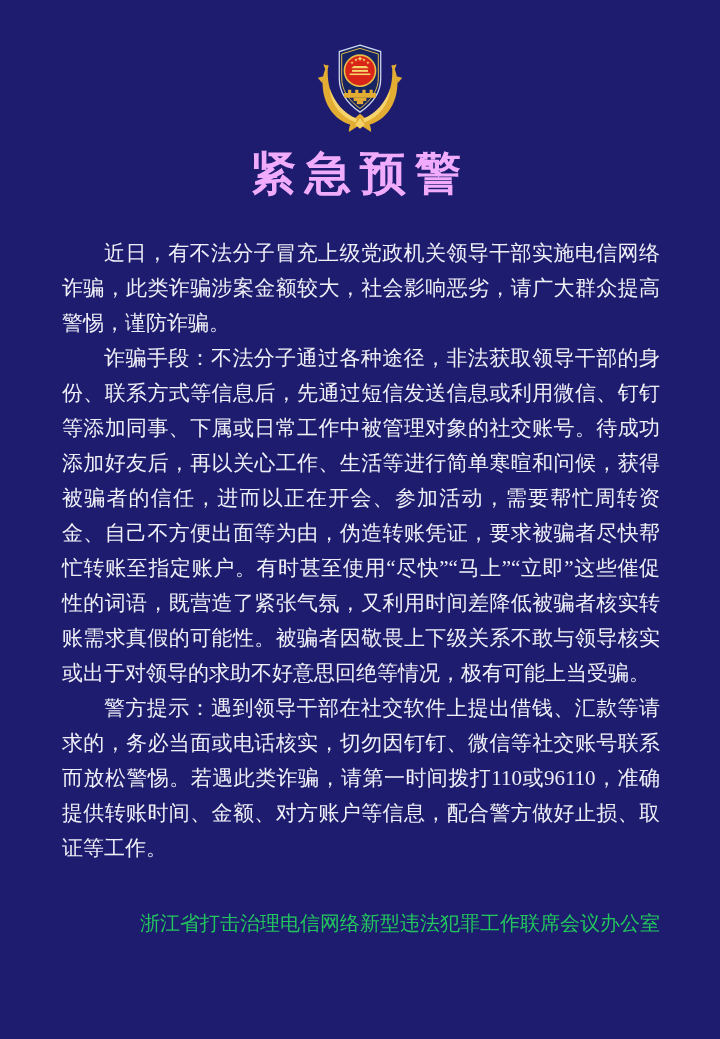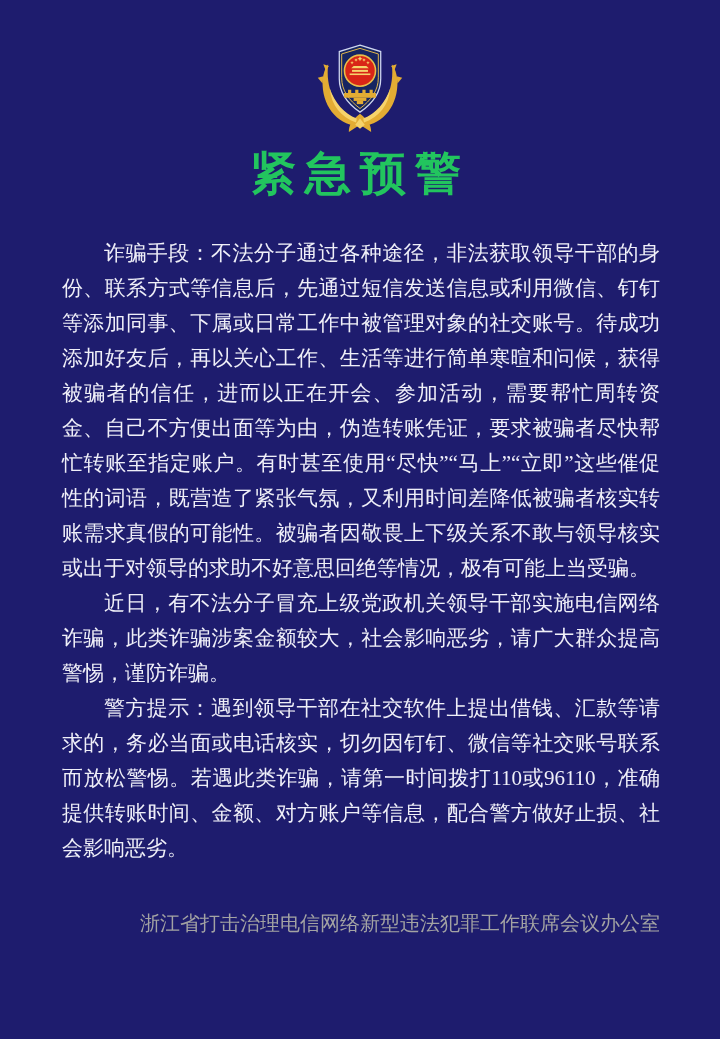--- a/index.html
+++ b/index.html
@@ -15,40 +15,40 @@
   }
   .emblem {
     display: block;
     width: 96px;
     height: 94px;
     margin: 42px auto 0 auto;
   }
   .title {
     margin: 10px 0 0 0;
     text-align: center;
-    color: #22c55e;
+    color: #f0abfc;
     font-size: 46px;
     font-weight: 700;
     letter-spacing: 9px;
     line-height: 56px;
   }
   .body-text {
     margin: 34px 60px 0 62px;
     color: #efeff8;
     font-size: 21px;
     line-height: 35px;
     text-align: justify;
   }
   .body-text p {
     margin: 0;
     text-indent: 2em;
   }
   .signature {
     margin: 42px 60px 14px 62px;
-    color: #a3a3a3;
+    color: #22c55e;
     font-size: 20px;
     line-height: 31px;
     text-align: right;
   }
   .gold-stroke { stroke: #e9bd4a; }
   .pale-stroke { stroke: #cfd6ef; }
 </style>
 </head>
 <body>
 
@@ -94,22 +94,22 @@
     <g fill="#e3ac33">
       <path d="M40,64 h5 v-4 h4 v4 h5 v-4 h4 v4 h5 v-4 h4 v4 h5 v-4 h4 v4 h4 v6 h-40 z"></path>
       <rect x="52" y="70" width="16" height="4"></rect>
       <rect x="56" y="74" width="8" height="4"></rect>
     </g>
   </svg>
 
   <h1 class="title">紧急预警</h1>
 
   <div class="body-text">
+    <p>近日，有不法分子冒充上级党政机关领导干部实施电信网络诈骗，此类诈骗涉案金额较大，社会影响恶劣，请广大群众提高警惕，谨防诈骗。</p>
     <p>诈骗手段：不法分子通过各种途径，非法获取领导干部的身份、联系方式等信息后，先通过短信发送信息或利用微信、钉钉等添加同事、下属或日常工作中被管理对象的社交账号。待成功添加好友后，再以关心工作、生活等进行简单寒暄和问候，获得被骗者的信任，进而以正在开会、参加活动，需要帮忙周转资金、自己不方便出面等为由，伪造转账凭证，要求被骗者尽快帮忙转账至指定账户。有时甚至使用“尽快”“马上”“立即”这些催促性的词语，既营造了紧张气氛，又利用时间差降低被骗者核实转账需求真假的可能性。被骗者因敬畏上下级关系不敢与领导核实或出于对领导的求助不好意思回绝等情况，极有可能上当受骗。</p>
-    <p>近日，有不法分子冒充上级党政机关领导干部实施电信网络诈骗，此类诈骗涉案金额较大，社会影响恶劣，请广大群众提高警惕，谨防诈骗。</p>
-    <p>警方提示：遇到领导干部在社交软件上提出借钱、汇款等请求的，务必当面或电话核实，切勿因钉钉、微信等社交账号联系而放松警惕。若遇此类诈骗，请第一时间拨打110或96110，准确提供转账时间、金额、对方账户等信息，配合警方做好止损、社会影响恶劣。</p>
+    <p>警方提示：遇到领导干部在社交软件上提出借钱、汇款等请求的，务必当面或电话核实，切勿因钉钉、微信等社交账号联系而放松警惕。若遇此类诈骗，请第一时间拨打110或96110，准确提供转账时间、金额、对方账户等信息，配合警方做好止损、取证等工作。</p>
   </div>
 
   <div class="signature">
     <div>浙江省打击治理电信网络新型违法犯罪工作联席会议办公室</div>
   </div>
 
 </div>
 
 </body></html>

